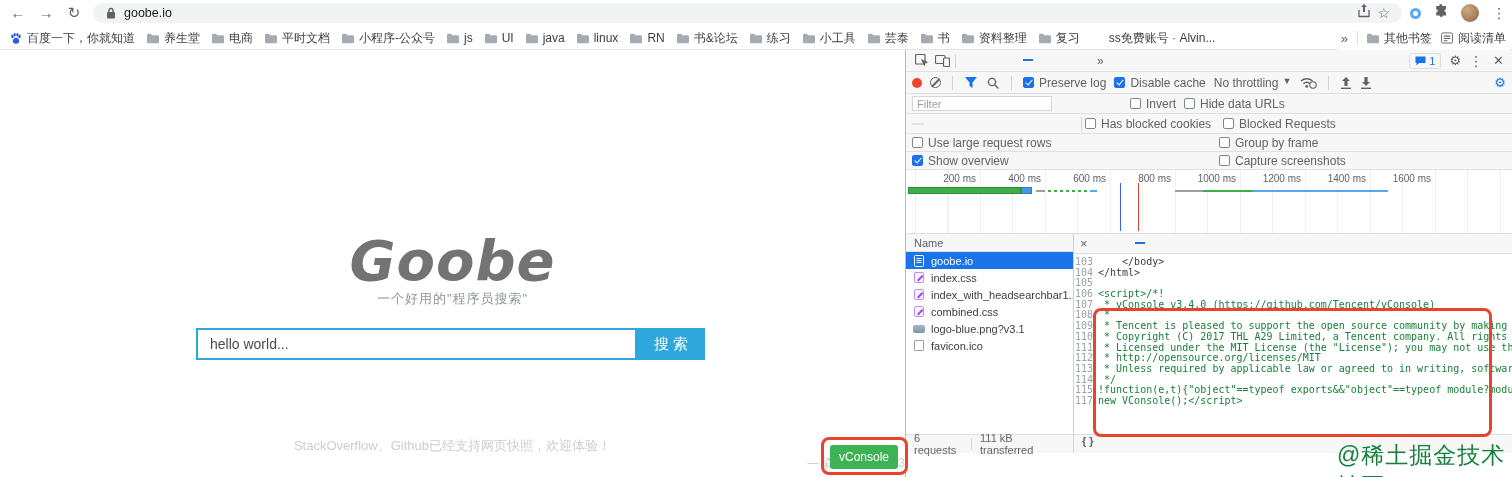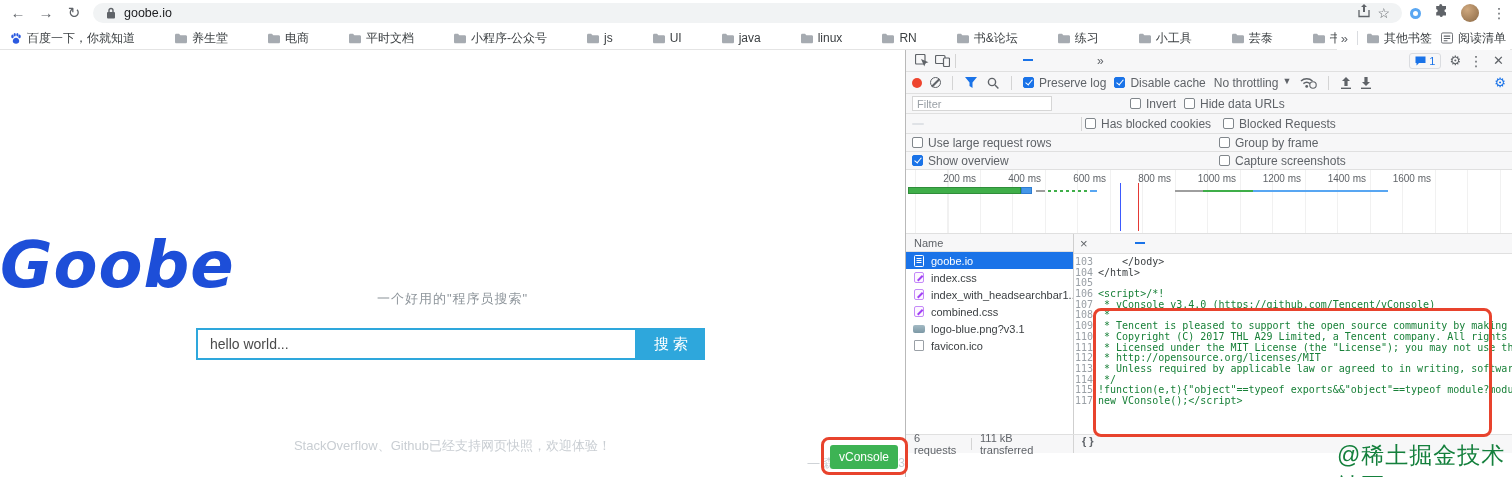--- a/index.html
+++ b/index.html
@@ -13,29 +13,29 @@
   .url-pill{position:absolute;left:93px;top:3px;width:1309px;height:20px;background:#f1f3f4;border-radius:11px;display:flex;align-items:center;padding:0 12px;gap:7px}
   .url-text{font-size:12.5px;color:#202124}
   .pill-spacer{flex:1}
   .tb-right{position:absolute;right:6px;top:0;height:26px;display:flex;align-items:center;gap:13px}
   .ext-ring{width:11px;height:11px;border:3px solid #5aa7f2;border-radius:50%;background:#fff}
   .avatar{width:18px;height:18px;border-radius:50%;background:radial-gradient(circle at 35% 30%,#cfa87e,#8a6844)}
   .kebab{font-size:14px;color:#5f6368}
 
   
   .bmbar{position:absolute;left:0;top:26px;width:1512px;height:24px;background:#fff;border-bottom:1px solid #e4e4e4}
-  .bm-scroll{position:absolute;left:10px;top:0;width:1330px;height:24px;display:flex;align-items:center;gap:40px;overflow:hidden}
+  .bm-scroll{position:absolute;left:10px;top:0;width:1330px;height:24px;display:flex;align-items:center;gap:12px;overflow:hidden}
   .bm-item{display:flex;align-items:center;gap:5px;flex:none;font-size:12px;color:#3c4043;white-space:nowrap}
   .bm-right{position:absolute;right:2px;top:0;height:24px;display:flex;align-items:center;gap:9px;background:#fff;padding:0 4px}
   .bm-sep{width:1px;height:14px;background:#dadce0}
   .bm-chev{font-size:13px;color:#5f6368}
 
   
   .page{position:absolute;left:0;top:50px;width:905px;height:427px;background:#fff}
-  .logo{position:absolute;left:0;top:178px;width:905px;text-align:left;font-family:"DejaVu Sans",sans-serif;font-weight:bold;font-style:italic;font-size:64px;color:#1d4ed8;letter-spacing:1px}
+  .logo{position:absolute;left:0;top:178px;width:905px;text-align:center;font-family:"DejaVu Sans",sans-serif;font-weight:bold;font-style:italic;font-size:56px;color:#737373;letter-spacing:1px}
   .tagline{position:absolute;left:0;top:240px;width:905px;text-align:center;font-size:13px;color:#8f969c;letter-spacing:1px}
   .search-input{position:absolute;left:196px;top:278px;width:441px;height:32px;border:2px solid #2ea7dc;padding:0 12px;font-size:14px;color:#4a4a4a;outline:none;font-family:"Liberation Sans",sans-serif}
   .search-btn{position:absolute;left:637px;top:278px;width:68px;height:32px;background:#2ea7dc;border:none;color:#fff;font-size:15px;cursor:pointer;font-family:"Liberation Sans",sans-serif}
   .note1{position:absolute;left:0;top:387px;width:905px;text-align:center;font-size:13px;color:#c9ced3}
   .note2{position:absolute;left:0;top:405px;width:905px;text-align:right;font-size:12px;color:#c9ced3}
 
   
   .vconsole-btn{position:absolute;left:830px;top:445px;width:68px;height:24px;background:#3db354;border:none;border-radius:3px;color:#fff;font-size:12px;z-index:4;cursor:pointer;font-family:"Liberation Sans",sans-serif}
   .ann{position:absolute;border:3px solid #e8432d;border-radius:8px;z-index:5;pointer-events:none}
   .ann-vconsole{left:821px;top:437px;width:87px;height:38px}

